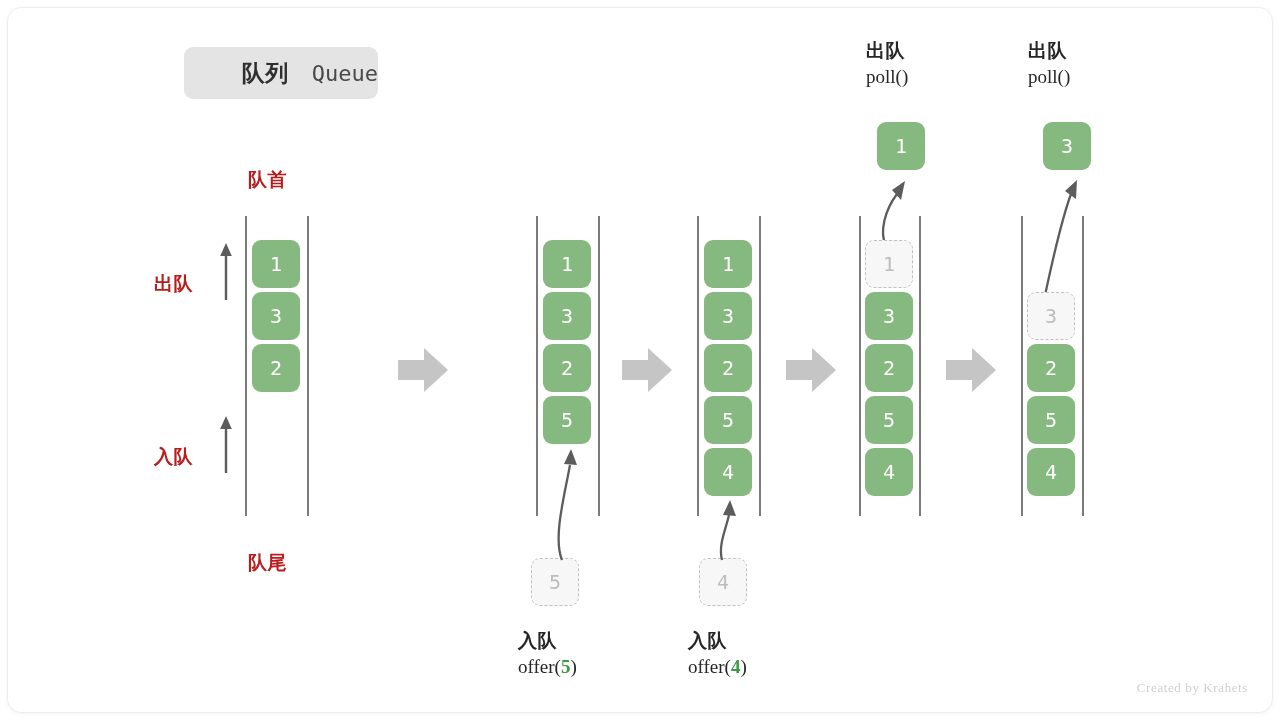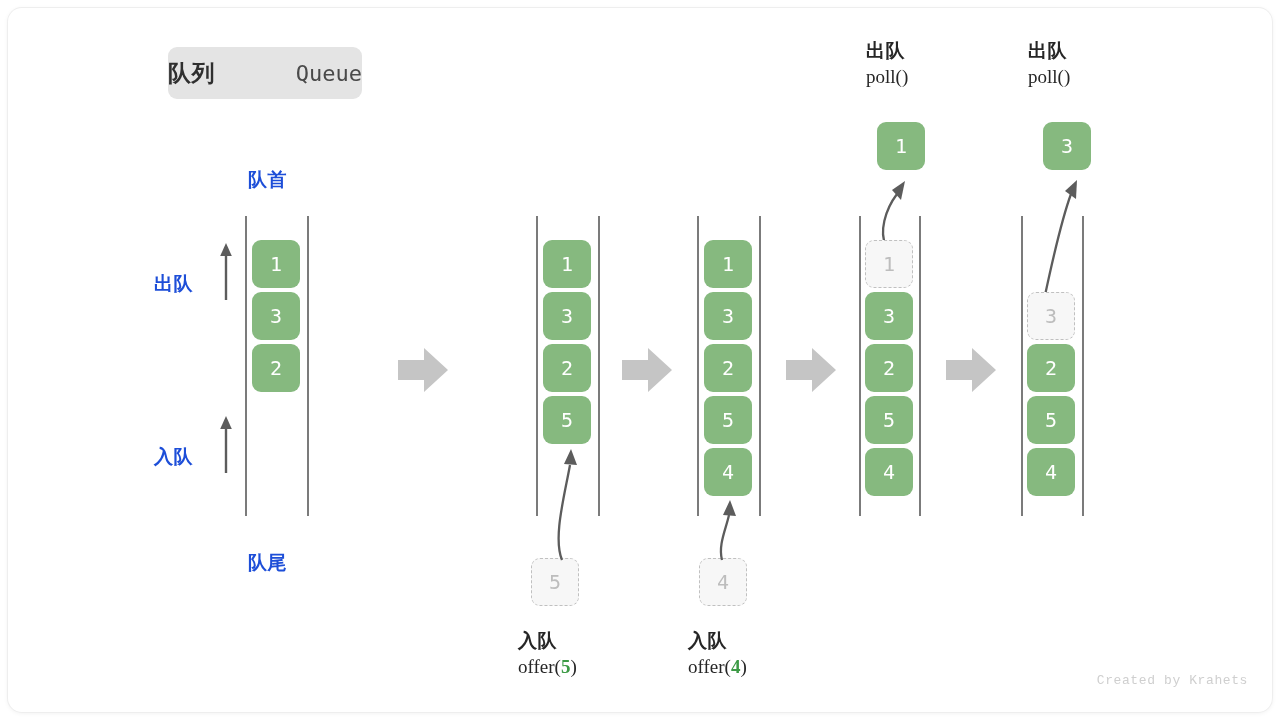--- a/index.html
+++ b/index.html
@@ -21,46 +21,46 @@
     height: 704px;
     background: #ffffff;
     border-radius: 14px;
     box-shadow: 0 0 0 1px #eeeeee, 0 1px 5px rgba(0,0,0,0.07);
     overflow: hidden;
   }
   .abs { position: absolute; }
 
   
   #title-badge {
-    left: 160px; top: 39px;
+    left: 176px; top: 39px;
     width: 194px; height: 52px;
     background: #e4e4e4;
     border-radius: 9px;
     display: flex;
     align-items: center;
-    justify-content: space-between;
-    gap: 11px;
+    justify-content: flex-end;
+    gap: 23px;
   }
   #title-badge .cn {
     font-size: 23px;
     font-weight: bold;
     color: #2f2f2f;
     letter-spacing: 0.5px;
   }
   #title-badge .en {
     font-family: "DejaVu Sans Mono", "Liberation Mono", monospace;
     font-size: 22px;
     color: #4a4a4a;
   }
 
   
   .cjk-bold {
     font-size: 19px;
     font-weight: bold;
-    color: #1d4ed8;
+    color: #b91c1c;
     white-space: nowrap;
     letter-spacing: 0.5px;
   }
 
   
   .rail {
     width: 1.6px;
     background: #7b7b7b;
   }
 
@@ -108,22 +108,22 @@
     font-size: 19px;
     color: #262626;
   }
   .op-caption .code .arg {
     color: #3c9a45;
     font-weight: bold;
   }
 
   
   #credit {
-    right: 24px; bottom: 24px;
-    font-family: Liberation Mono, monospace;
+    right: 24px; bottom: 16px;
+    font-family: Liberation Serif, serif;
     font-size: 13px;
     color: #cfcfcf;
     letter-spacing: 0.6px;
   }
 
   svg { overflow: visible; }
 </style>
 </head>
 <body>
 

